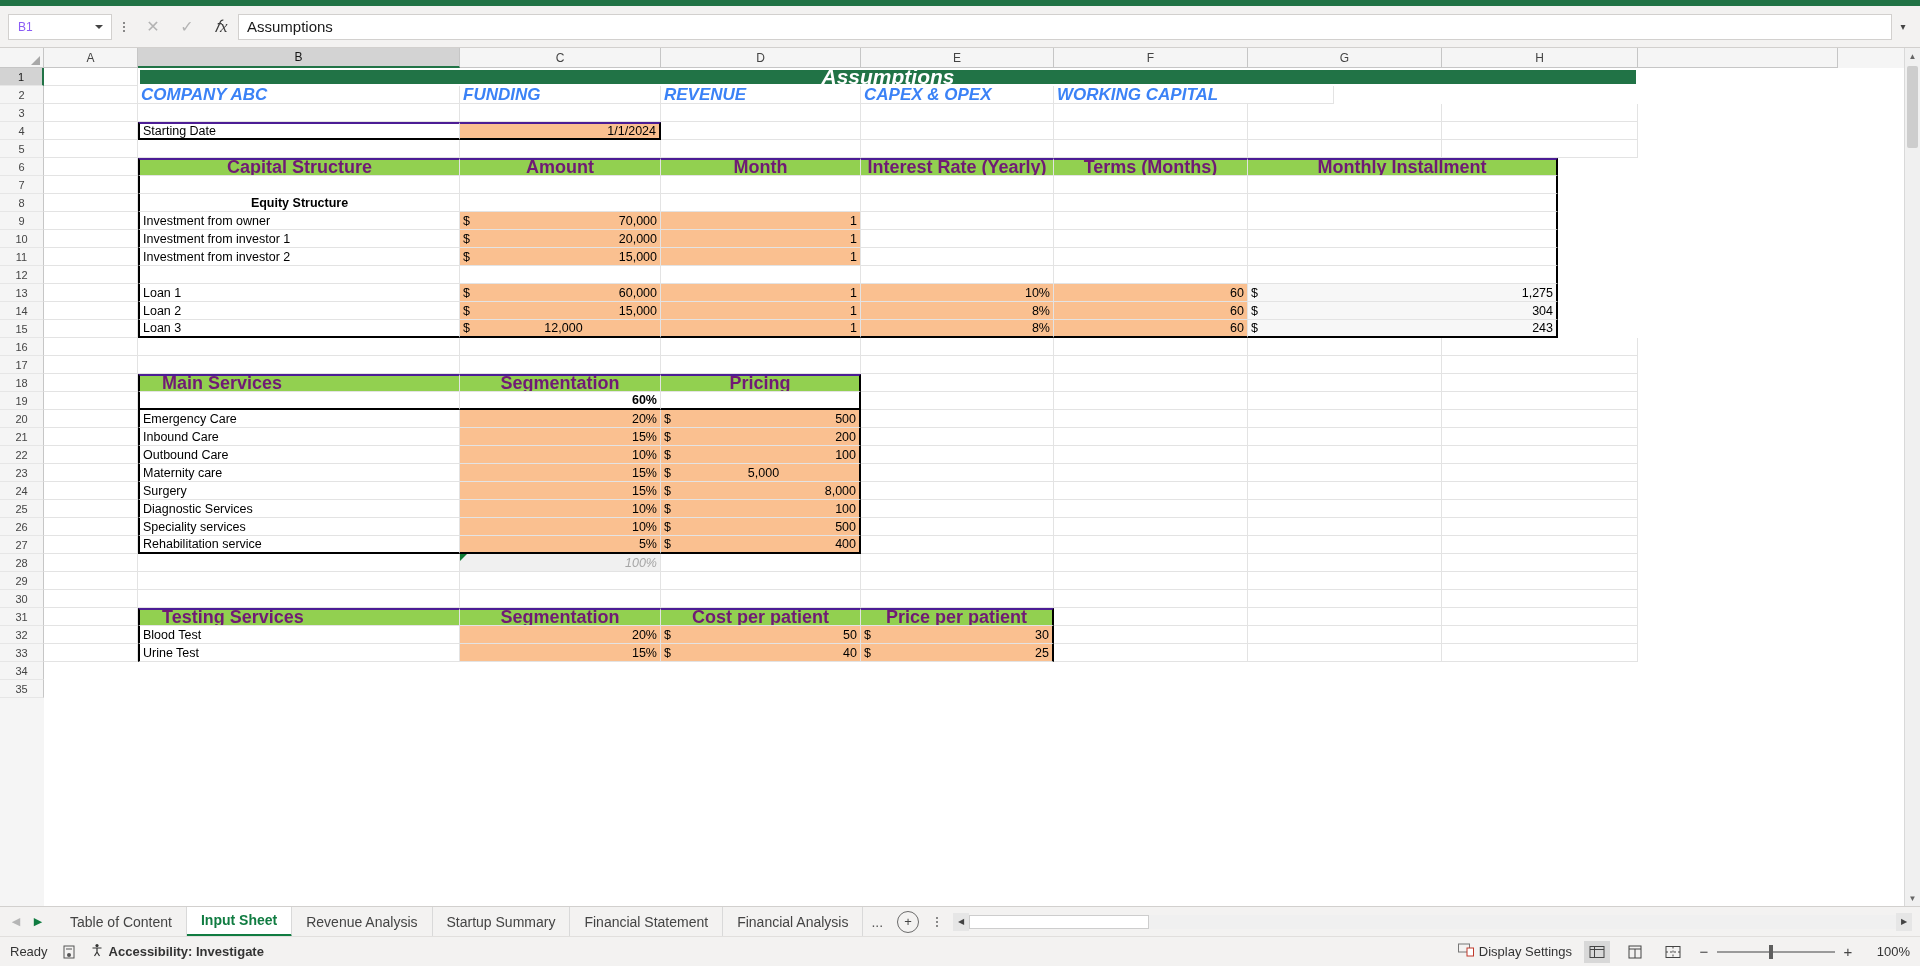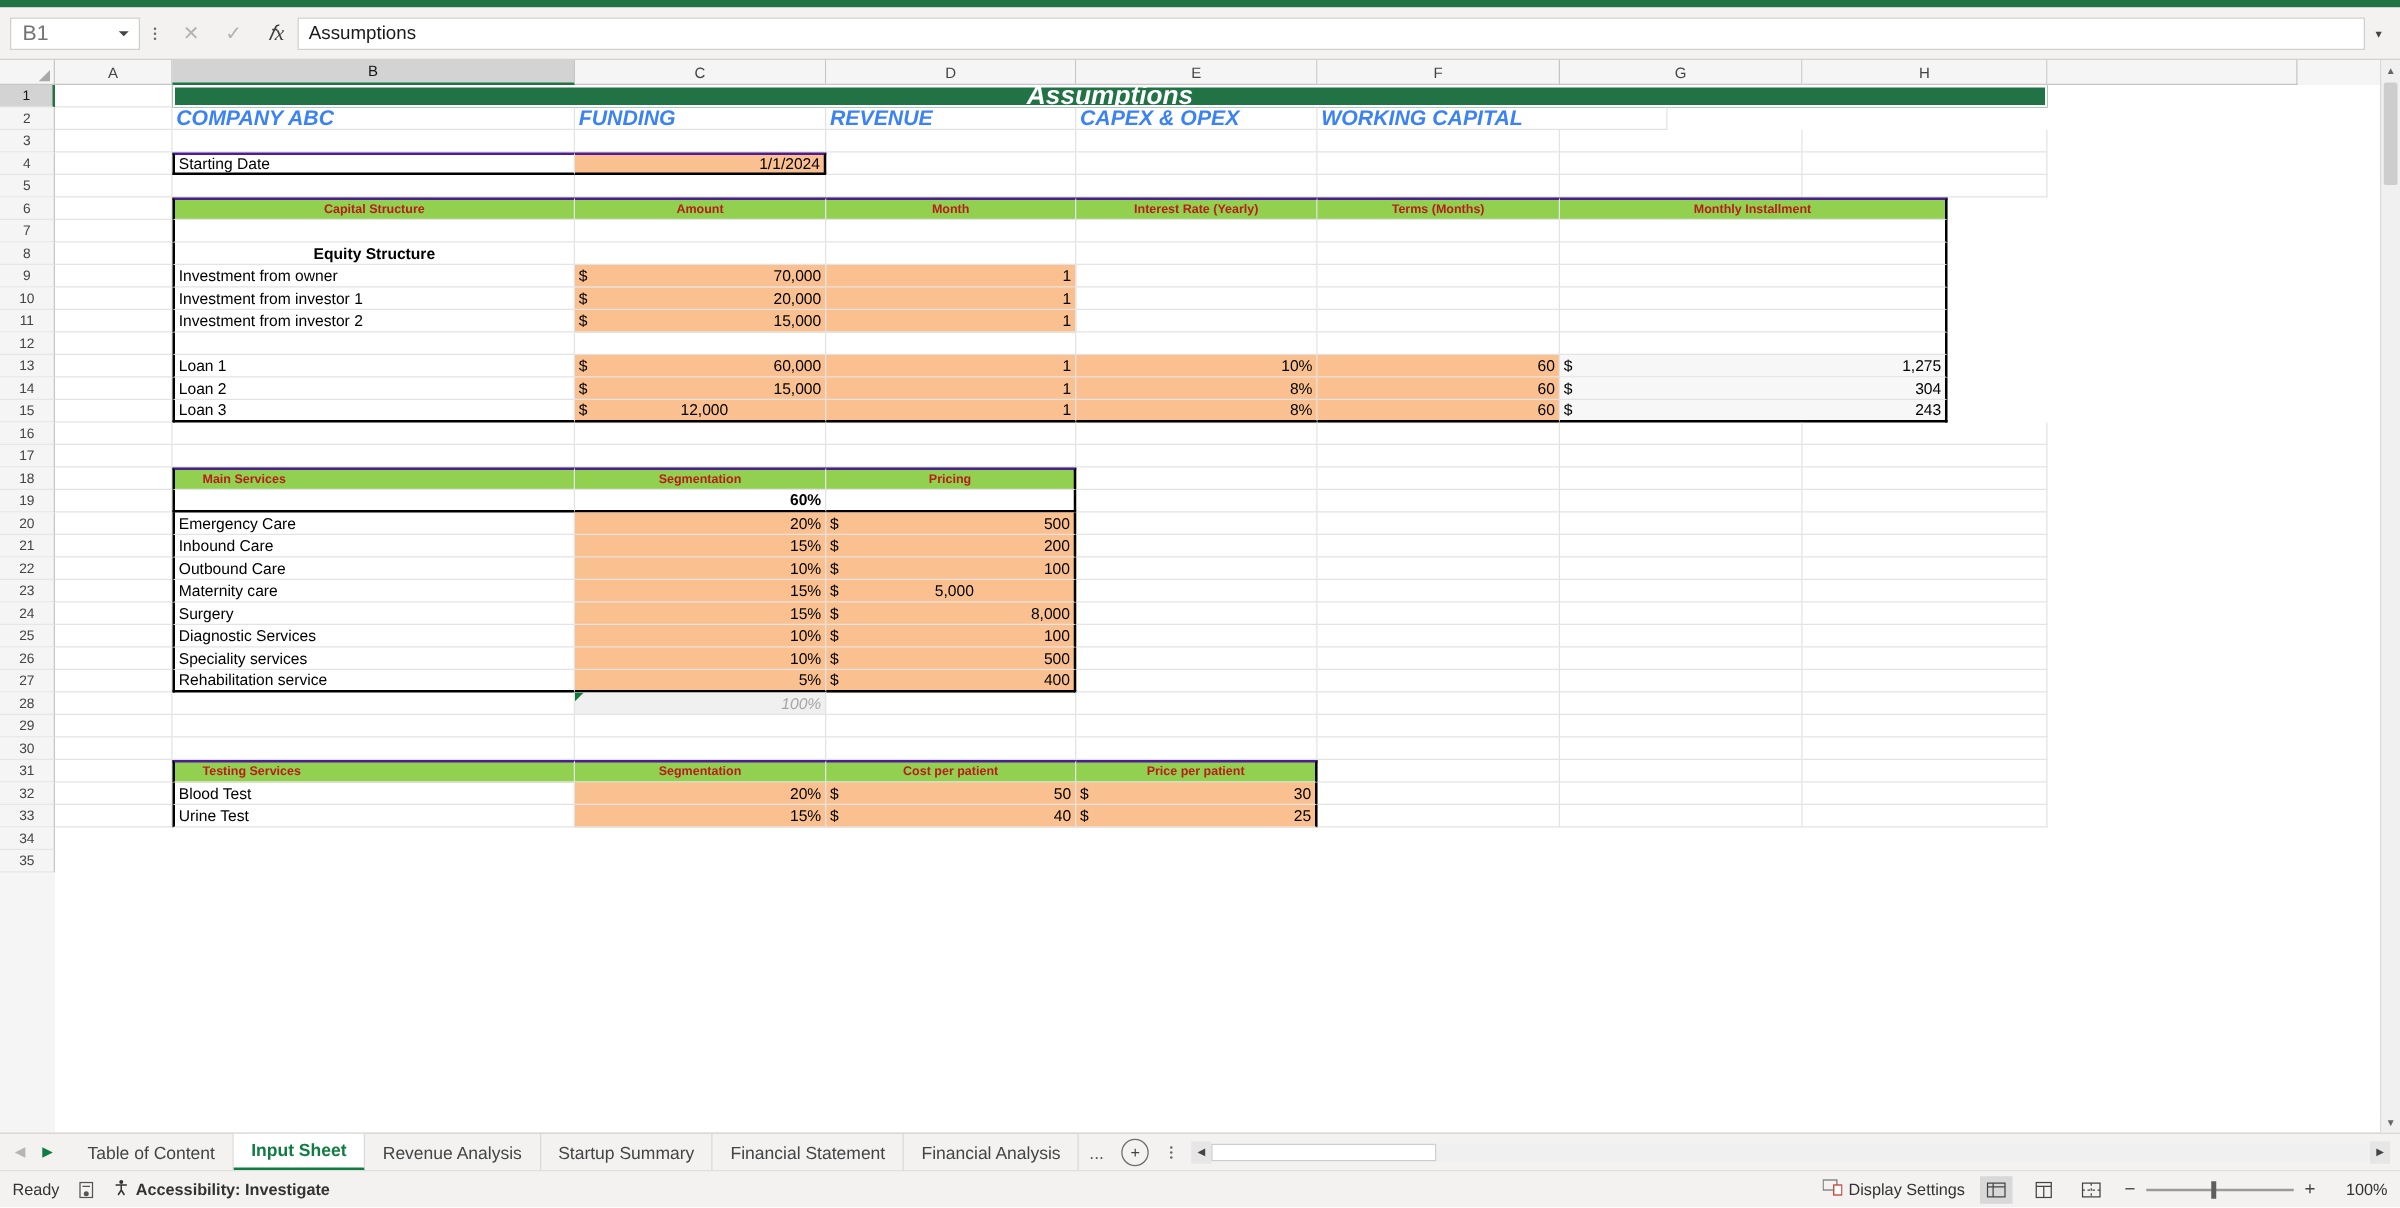--- a/index.html
+++ b/index.html
@@ -21,21 +21,21 @@
     background: #f3f2f1;
     display: flex; align-items: center;
     padding: 0 6px 0 8px;
     border-bottom: 1px solid #d2d0ce;
   }
   .name-box {
     width: 104px; height: 26px;
     background: #fff; border: 1px solid #d2d0ce;
     display: flex; align-items: center;
     padding: 0 4px 0 9px;
-    font-size: 17px; color: #737373;
+    font-size: 12px; color: #8b5cf6;
     position: relative;
   }
   .name-box .nb-text { flex: 1; }
   .nb-arrow {
     width: 0; height: 0;
     border-left: 4px solid transparent;
     border-right: 4px solid transparent;
     border-top: 4px solid #444;
     margin-right: 4px;
   }
@@ -131,22 +131,22 @@
     font-size: 21px;
     justify-content: center;
     border: 1px solid #217346;
   }
   .sel-outline { outline: 2px solid #ffffff; outline-offset: -2px; }
   .navlink {
     color: #3b82f6; font-style: italic; font-weight: bold;
     font-size: 17px;
   }
   .hdr-green {
-    background: #92d050; color: #b91c1c;
-    font-weight: bold; font-size: 10px;
+    background: #92d050; color: #701a75;
+    font-weight: bold; font-size: 18px;
     justify-content: center;
   }
   .hdr-green.left { justify-content: flex-start; padding-left: 22px; }
   .orange { background: #fac090; }
   .greycell { background: #f0f0f0; }
   .b-bold { font-weight: bold; }
   .b-ital { font-style: italic; }
   .grey-t { color: #a6a6a6; }
   .bt { border-top: 2px solid #4c1d95; }
   .bb { border-bottom: 2px solid #000; }

